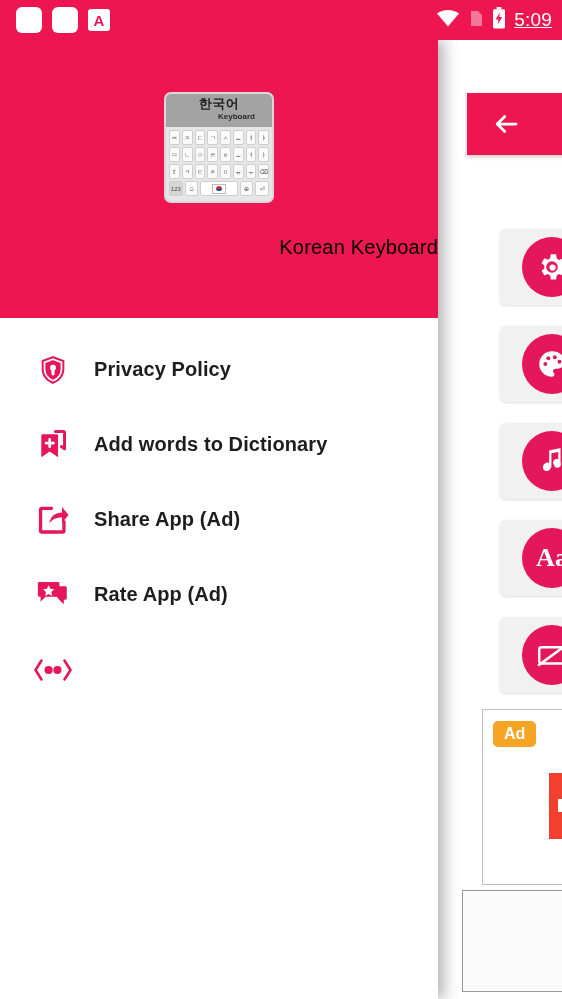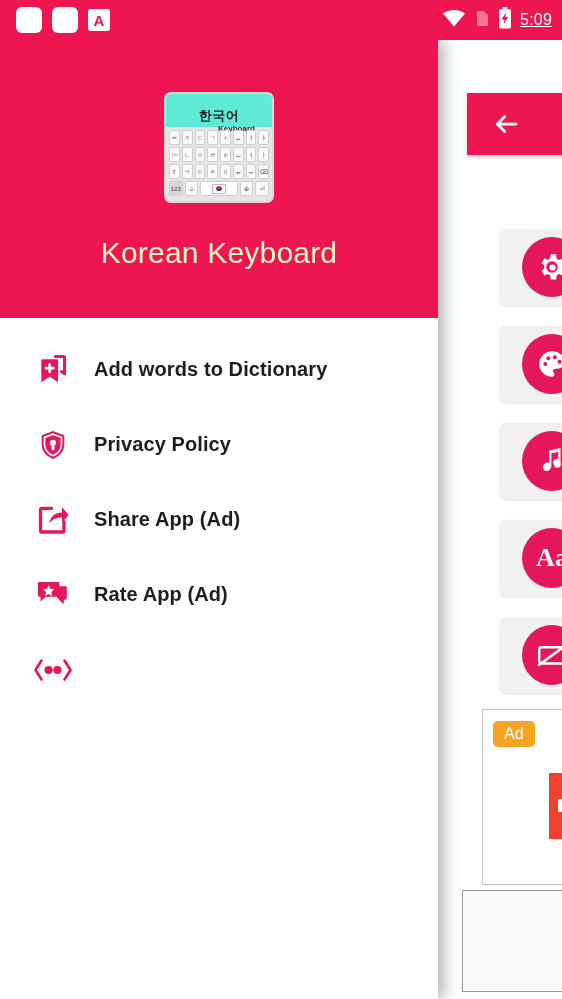--- a/index.html
+++ b/index.html
@@ -74,21 +74,21 @@
     width: 160px; height: 174px;
     background: #ffffff;
     border: 1px solid #BFBFBF;
   }
   .bg-ad-badge {
     position: absolute;
     left: 10px; top: 11px;
     background: #F6A423;
     color: #ffffff;
     font-size: 16px;
-    font-weight: 400;
+    font-weight: 700;
     padding: 5px 11px;
     border-radius: 5px;
     line-height: 1;
   }
   .bg-ad-art {
     position: absolute;
     left: 66px; top: 63px;
     width: 44px; height: 66px;
     background: #F2402F;
   }
@@ -150,21 +150,21 @@
   .status-right {
     position: absolute;
     right: 10px; top: 0;
     height: 40px;
     display: flex;
     align-items: center;
     gap: 8px;
   }
   .status-time {
     color: #ffffff;
-    font-size: 16px;
+    font-size: 19px;
     font-weight: 400;
     letter-spacing: .2px;
     text-decoration: underline;
   }
 
   
   .drawer {
     position: absolute;
     left: 0; top: 40px;
     width: 438px; height: 959px;
@@ -184,23 +184,23 @@
     transform: translateX(-50%);
     top: 52px;
     width: 106px; height: 107px;
     background: #E6E6E6;
     border-radius: 7px;
     border: 2px solid #d9d9d9;
     overflow: hidden;
   }
   .logo-title-band {
     height: 33px;
-    background: #5eead4;
+    background: #a3a3a3;
     text-align: center;
-    padding-top: 14px;
+    padding-top: 2px;
     box-sizing: border-box;
   }
   .logo-ko {
     display: block;
     font-size: 13px;
     font-weight: 700;
     color: #1b1b1b;
     line-height: 15px;
     letter-spacing: .5px;
   }
@@ -248,23 +248,23 @@
     position: absolute;
     left: 3px; top: 1.5px;
     width: 6px; height: 5px;
     border-radius: 50%;
     background: linear-gradient(180deg, #CD2E3A 0%, #CD2E3A 50%, #0047A0 50%, #0047A0 100%);
   }
   .app-title {
     position: absolute;
     left: 0; right: 0;
     top: 196px;
-    text-align: center;
-    color: #fef9c3;
-    font-size: 30px;
+    text-align: right;
+    color: #000000;
+    font-size: 20px;
     font-weight: 400;
     letter-spacing: .2px;
   }
 
   
   .drawer-menu {
     padding-top: 14px;
   }
   .menu-item {
     display: flex;
@@ -417,39 +417,39 @@
       </div>
     </div>
 
     <div class="app-title">Korean Keyboard</div>
   </div>
 
   <div class="drawer-menu">
 
     <div class="menu-item">
       <span class="menu-icon">
-        <svg width="36" height="36" viewBox="0 0 24 24" fill="none">
-          <path d="M13.6 3h5.2a.9.9 0 01.9.9v10.6l-2.1-1.5" stroke="#E4165C" stroke-width="2" stroke-linecap="round" stroke-linejoin="round"></path>
-          <path d="M5.1 4.8h9.4a.9.9 0 01.9.9v14.5l-5.6-3.9-5.6 3.9V5.7a.9.9 0 01.9-.9z" fill="#E4165C"></path>
-          <path d="M9.8 8.2v5M7.3 10.7h5" stroke="#ffffff" stroke-width="1.8" stroke-linecap="round"></path>
-        </svg>
-      </span>
-      <span class="menu-label">Add words to Dictionary</span>
-    </div>
-
-    <div class="menu-item">
-      <span class="menu-icon">
         <svg width="34" height="34" viewBox="0 0 24 24" fill="none">
           <path d="M12 2.2l8 3v6.3c0 4.6-3.3 8.8-8 10.3-4.7-1.5-8-5.7-8-10.3V5.2l8-3z" fill="#E4165C"></path>
           <path d="M12 4.4l6 2.25v4.85c0 3.6-2.5 6.9-6 8.1-3.5-1.2-6-4.5-6-8.1V6.65l6-2.25z" fill="none" stroke="#ffffff" stroke-width="1.2"></path>
           <circle cx="12" cy="10.4" r="2.1" fill="#ffffff"></circle>
           <rect x="10.9" y="10.8" width="2.2" height="5" rx="1.1" fill="#ffffff"></rect>
         </svg>
       </span>
       <span class="menu-label">Privacy Policy</span>
+    </div>
+
+    <div class="menu-item">
+      <span class="menu-icon">
+        <svg width="36" height="36" viewBox="0 0 24 24" fill="none">
+          <path d="M13.6 3h5.2a.9.9 0 01.9.9v10.6l-2.1-1.5" stroke="#E4165C" stroke-width="2" stroke-linecap="round" stroke-linejoin="round"></path>
+          <path d="M5.1 4.8h9.4a.9.9 0 01.9.9v14.5l-5.6-3.9-5.6 3.9V5.7a.9.9 0 01.9-.9z" fill="#E4165C"></path>
+          <path d="M9.8 8.2v5M7.3 10.7h5" stroke="#ffffff" stroke-width="1.8" stroke-linecap="round"></path>
+        </svg>
+      </span>
+      <span class="menu-label">Add words to Dictionary</span>
     </div>
 
 
     <div class="menu-item">
       <span class="menu-icon">
         <svg width="36" height="36" viewBox="0 0 24 24" fill="none">
           <path d="M11 4.2H4.6a.9.9 0 00-.9.9v14a.9.9 0 00.9.9h13.8a.9.9 0 00.9-.9v-6" stroke="#E4165C" stroke-width="2.2" stroke-linecap="round" stroke-linejoin="round"></path>
           <path d="M9.4 14.2c1.1-5.1 4.4-7.1 8.6-7.2V3.4l4.4 5.2-4.4 5.2v-3.6c-3.6.1-6.3 1.3-8.6 4z" fill="#E4165C"></path>
         </svg>
       </span>

